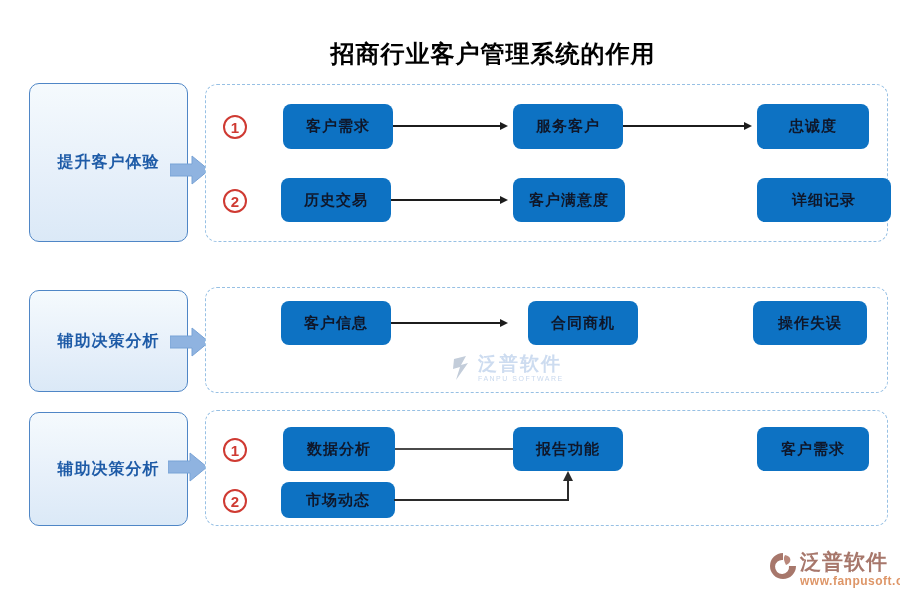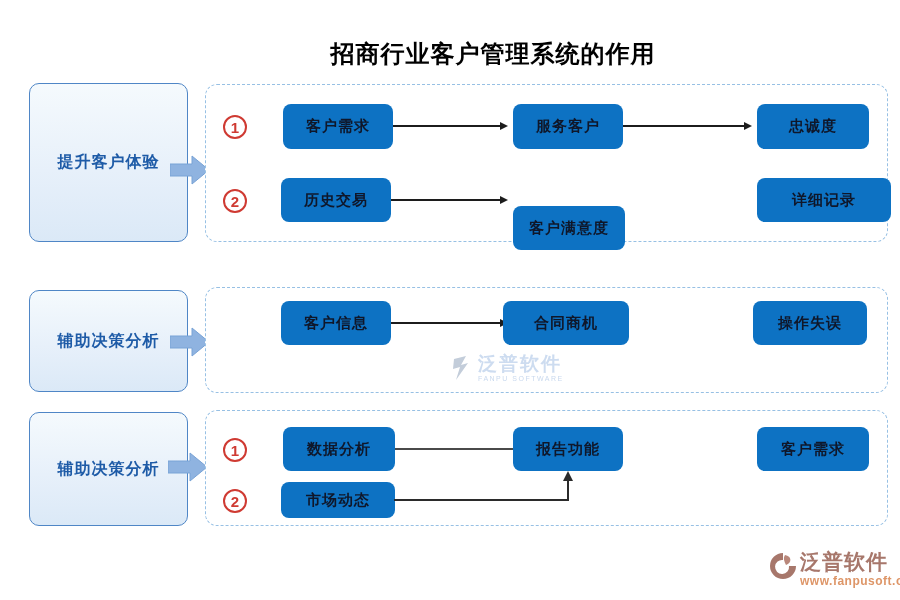--- a/index.html
+++ b/index.html
@@ -85,40 +85,40 @@
     <span>忠诚度</span>
   </div>
 
   <div class="num-circle" style="left:223px;top:189px;">
     <span>2</span>
   </div>
   <div class="node" style="left:281px;top:178px;width:110px;height:44px;justify-content:center;">
     <span>历史交易</span>
   </div>
   <div class="conn" style="left:391px;top:199px;width:114px;"></div>
-  <div class="node" style="left:513px;top:178px;width:112px;height:44px;margin-top:28px;">
+  <div class="node" style="left:513px;top:178px;width:112px;height:44px;">
     <span>客户满意度</span>
   </div>
   <div class="node" style="left:757px;top:178px;width:134px;height:44px;">
     <span>详细记录</span>
   </div>
 
   <div class="side-box" style="top:290px;height:100px;">
     <span>辅助决策分析</span>
   </div>
   <svg class="flow-arrow" style="left:170px;top:326px;" viewBox="0 0 40 32">
     <polygon points="0,10 22,10 22,2 39,16 22,30 22,22 0,22" fill="#8fb3e0" stroke="#79a3d6" stroke-width="1"></polygon>
   </svg>
   <div class="panel" style="top:287px;height:104px;"></div>
 
   <div class="node" style="left:281px;top:301px;width:110px;height:44px;">
     <span>客户信息</span>
   </div>
   <div class="conn" style="left:391px;top:322px;width:114px;"></div>
-  <div class="node" style="left:503px;top:301px;width:126px;height:44px;">
+  <div class="node" style="left:528px;top:301px;width:110px;height:44px;">
     <span>合同商机</span>
   </div>
   <div class="node" style="left:753px;top:301px;width:114px;height:44px;">
     <span>操作失误</span>
   </div>
 
   <div class="watermark">
     <svg width="22" height="26" viewBox="0 0 22 26">
       <path d="M2,4 L14,1 L9,10 L16,8 L4,25 L8,12 L1,14 Z" fill="#c3cdda"></path>
     </svg>

